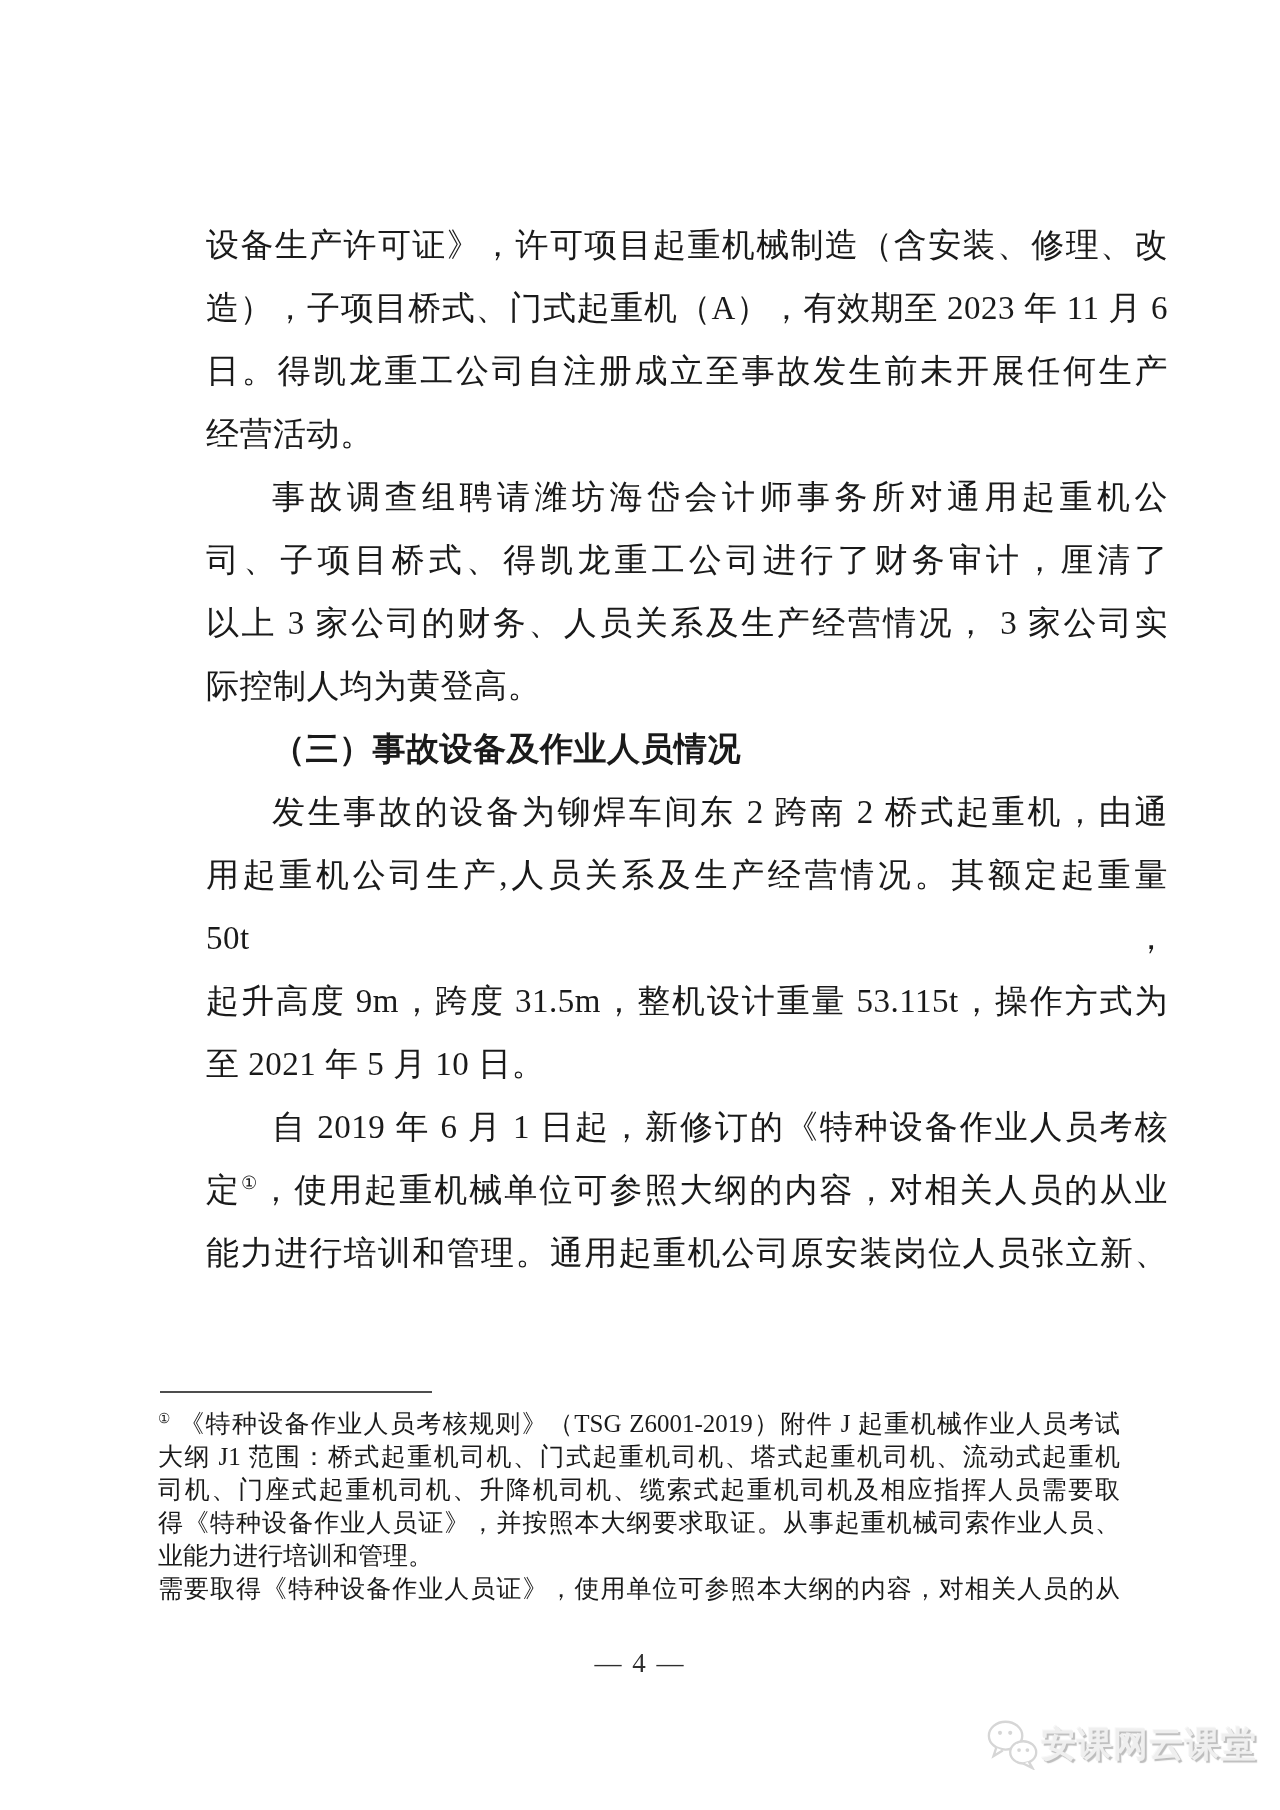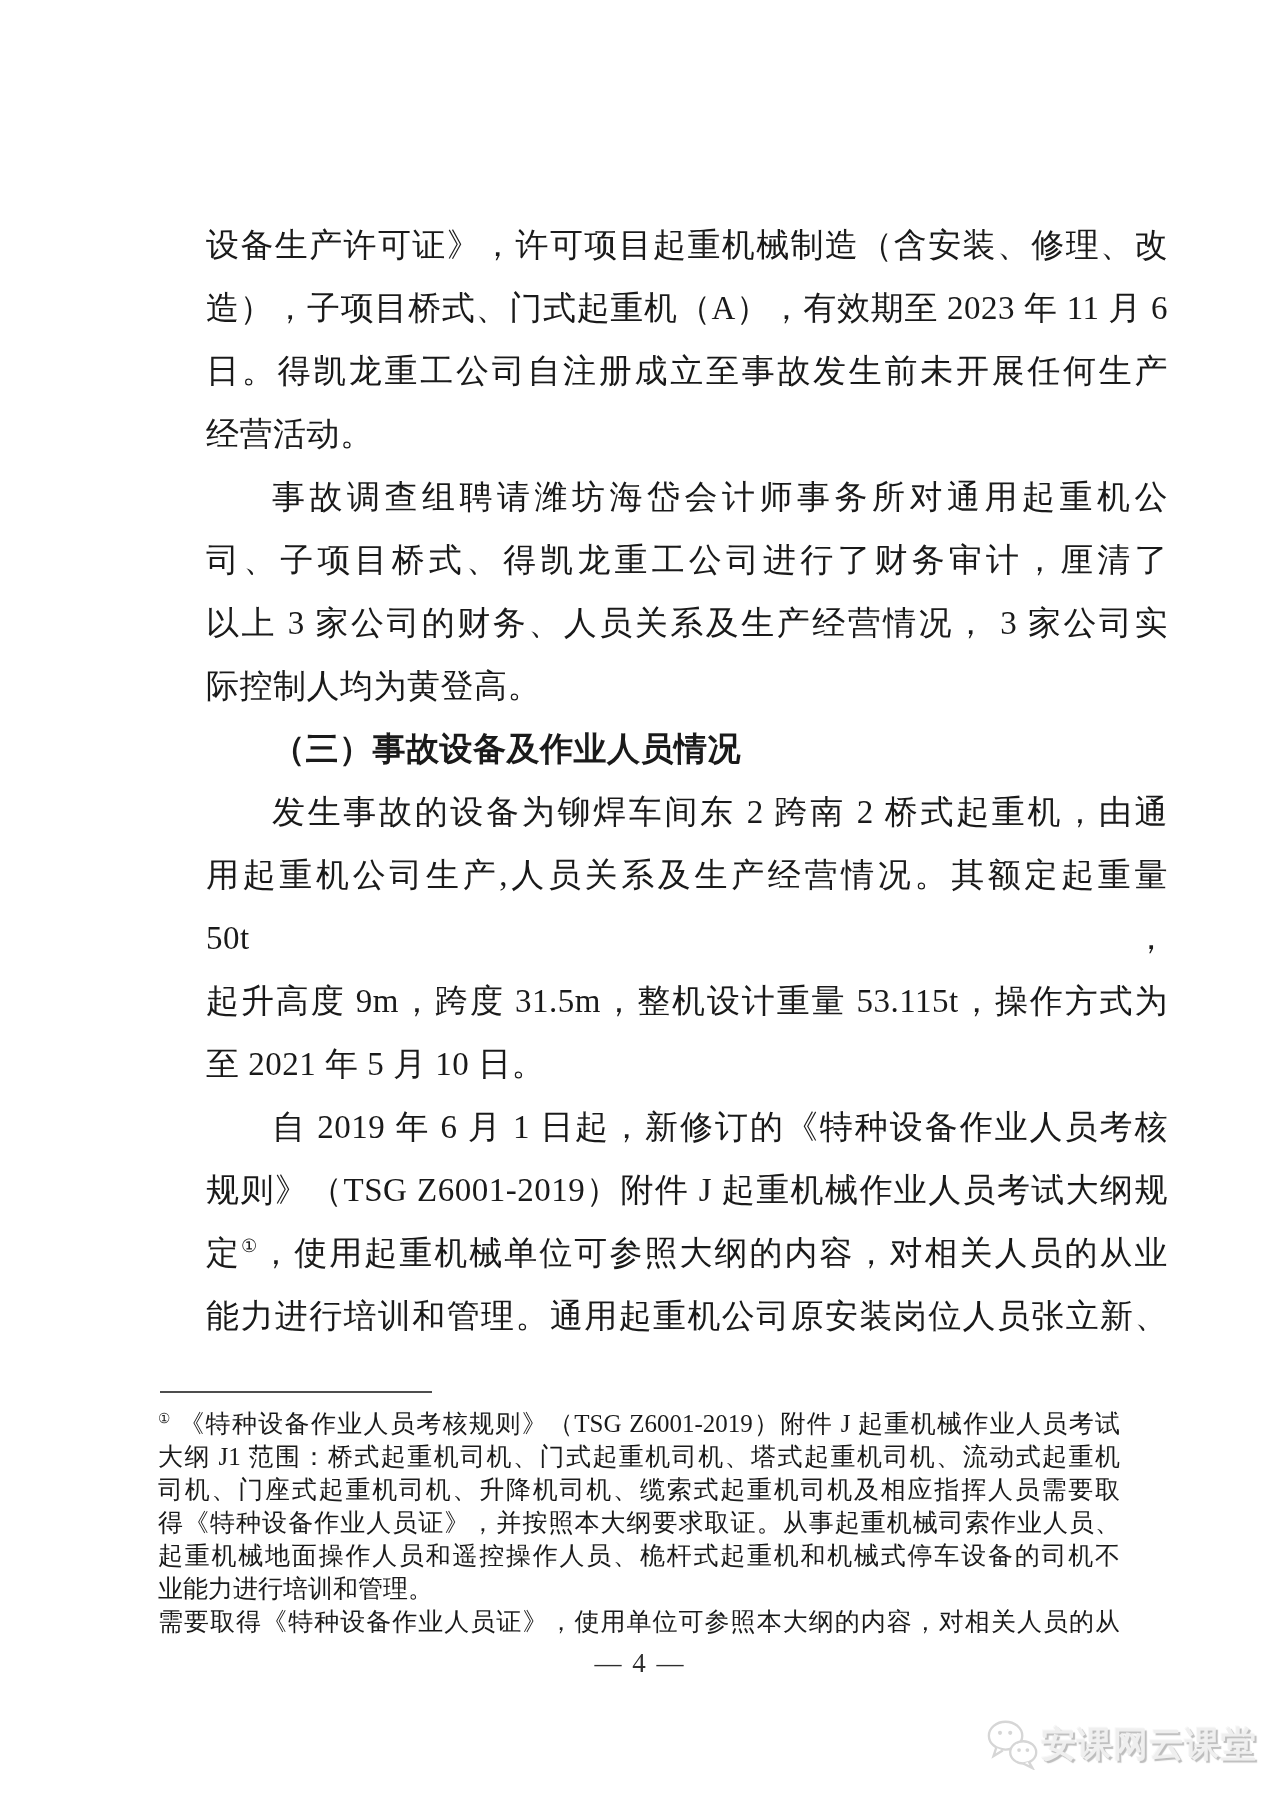--- a/index.html
+++ b/index.html
@@ -91,37 +91,35 @@
     <div class="bodyline indent">事故调查组聘请潍坊海岱会计师事务所对通用起重机公</div>
     <div class="bodyline">司、子项目桥式、得凯龙重工公司进行了财务审计，厘清了</div>
     <div class="bodyline">以上 3 家公司的财务、人员关系及生产经营情况， 3 家公司实</div>
     <div class="bodyline end">际控制人均为黄登高。</div>
     <div class="bodyline indent bold end">（三）事故设备及作业人员情况</div>
     <div class="bodyline indent">发生事故的设备为铆焊车间东 2 跨南 2 桥式起重机，由通</div>
     <div class="bodyline">用起重机公司生产,人员关系及生产经营情况。其额定起重量 50t，</div>
     <div class="bodyline">起升高度 9m，跨度 31.5m，整机设计重量 53.115t，操作方式为</div>
     <div class="bodyline end">至 2021 年 5 月 10 日。</div>
     <div class="bodyline indent">自 2019 年 6 月 1 日起，新修订的《特种设备作业人员考核</div>
-    <div class="bodyline">规则》（TSG Z6001-2019）附件 J 起重机械作业人员考试大纲规</div>
     <div class="bodyline">
       <span>定</span><sup class="fn-ref">①</sup><span>，使用起重机械单位可参照大纲的内容，对相关人员的从业</span>
     </div>
     <div class="bodyline">能力进行培训和管理。通用起重机公司原安装岗位人员张立新、</div>
   </main>
 
   <div class="footnote-sep"></div>
 
   <section class="footnote">
     <div class="fnline">
       <sup class="fn-ref">①</sup> <span>《特种设备作业人员考核规则》（TSG Z6001-2019）附件 J 起重机械作业人员考试</span>
     </div>
     <div class="fnline">大纲 J1 范围：桥式起重机司机、门式起重机司机、塔式起重机司机、流动式起重机</div>
     <div class="fnline">司机、门座式起重机司机、升降机司机、缆索式起重机司机及相应指挥人员需要取</div>
     <div class="fnline">得《特种设备作业人员证》，并按照本大纲要求取证。从事起重机械司索作业人员、</div>
-    <div class="fnline">起重机械地面操作人员和遥控操作人员、桅杆式起重机和机械式停车设备的司机不</div>
     <div class="fnline end">业能力进行培训和管理。</div>
     <div class="fnline">需要取得《特种设备作业人员证》，使用单位可参照本大纲的内容，对相关人员的从</div>
   </section>
 
   <div class="page-number">— 4 —</div>
 
   <div class="watermark">
     <span class="wm-icon">
       <svg width="56" height="52" viewBox="0 0 60 56" fill="none" xmlns="http://www.w3.org/2000/svg">
         <ellipse cx="22" cy="19" rx="18" ry="15" stroke="#d6d6d6" stroke-width="2.5" fill="#ffffff"></ellipse>

